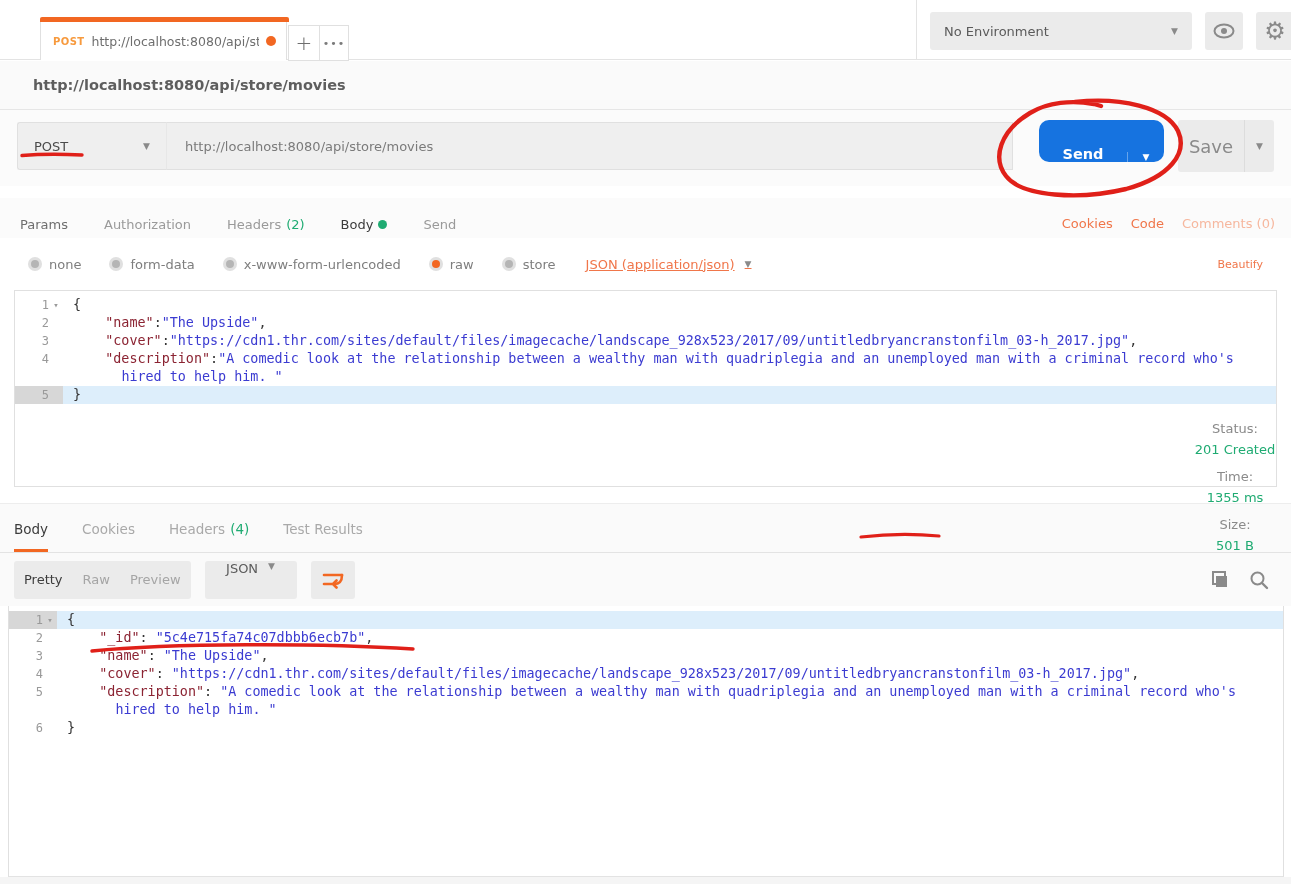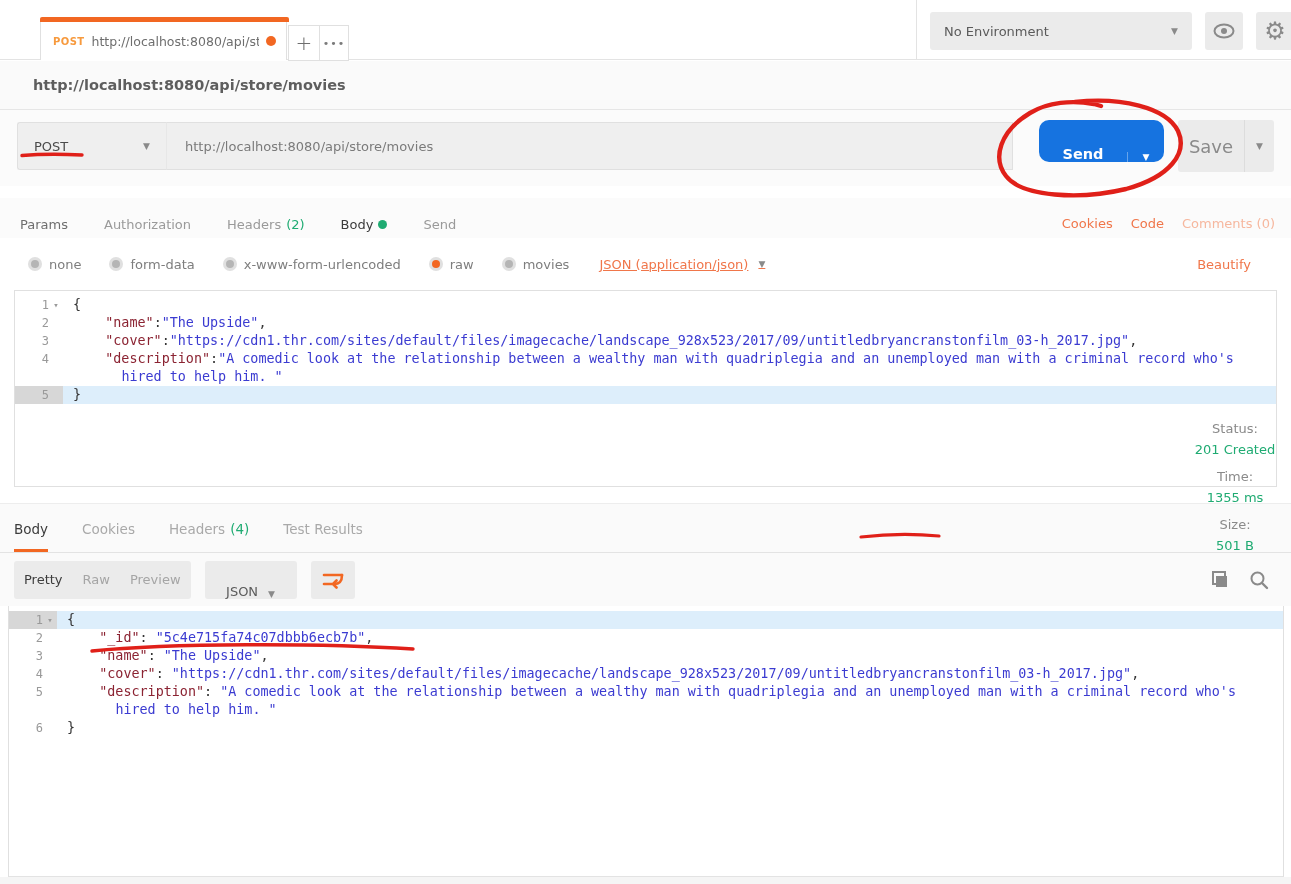--- a/index.html
+++ b/index.html
@@ -70,21 +70,21 @@
 
   
   .body-type-row{top:238px;height:52px;background:#fff;display:flex;align-items:center;}
   .radio-item{display:flex;align-items:center;gap:7px;font-size:13px;color:#7e7e7e;}
   .radio-item:first-child{margin-left:28px;}
   .radio-item + .radio-item{margin-left:28px;}
   .radio{width:14px;height:14px;border-radius:50%;background:#e0e0e0;position:relative;flex:none;}
   .radio::after{content:"";position:absolute;left:3px;top:3px;width:8px;height:8px;border-radius:50%;background:#b5b5b5;}
   .radio.sel::after{background:var(--orange);}
   .ctype{margin-left:30px;display:flex;align-items:center;gap:10px;font-size:13px;color:var(--orange_soft);text-decoration:underline;}
-  .beautify{margin-left:auto;margin-right:40px;font-size:13px;color:var(--orange_soft);}
+  .beautify{margin-left:auto;margin-right:28px;font-size:11px;color:var(--orange_soft);}
 
   
   .editor{position:absolute;background:#fff;font-family:"DejaVu Sans Mono","Liberation Mono",monospace;
     font-size:13.4px;line-height:18px;overflow:hidden;}
   .editor.request{left:14px;top:290px;width:1263px;height:197px;border:1px solid #e0e0e0;padding-top:5px;}
   .editor.response{left:8px;top:606px;width:1276px;height:271px;border-left:1px solid #e0e0e0;border-right:1px solid #e0e0e0;
     border-bottom:1px solid #e3e3e3;padding-top:5px;}
   .crow{display:flex;height:18px;white-space:pre;}
   .gut{flex:none;width:48px;display:flex;}
   .lnum{width:34px;text-align:right;color:#999;font-size:12px;}
@@ -110,21 +110,21 @@
   .status-gap{width:22px;}
   .vdivider{width:1px;height:34px;background:#ddd;margin:0 12px 0 18px;}
   .download-btn{width:96px;height:36px;background:#ebebeb;border-radius:3px;display:flex;align-items:center;justify-content:center;
     color:#7a7a7a;font-size:13.5px;margin-right:16px;}
 
   
   .resp-format{top:553px;height:53px;background:#fafafa;display:flex;align-items:center;}
   .seg-ctl{margin-left:14px;height:38px;background:#ebebeb;border-radius:3px;display:flex;align-items:center;}
   .seg{padding:0 10px;font-size:13px;color:#a5a5a5;height:100%;display:flex;align-items:center;}
   .seg.active{color:#3d3d3d;}
-  .json-select{margin-left:14px;height:38px;width:92px;background:#ebebeb;border-radius:3px;display:flex;align-items:flex-end;
+  .json-select{margin-left:14px;height:38px;width:92px;background:#ebebeb;border-radius:3px;display:flex;align-items:flex-start;
     justify-content:center;gap:10px;font-size:13px;color:#5a5a5a;}
   .wrap-btn{margin-left:14px;height:38px;width:44px;background:#ebebeb;border-radius:3px;display:flex;align-items:center;justify-content:center;}
   .resp-icons{margin-left:auto;margin-right:22px;display:flex;gap:20px;align-items:center;}
 
   
   .annotations{position:absolute;left:0;top:0;width:1291px;height:884px;pointer-events:none;z-index:60;}
   .annotations path{stroke:var(--red);fill:none;stroke-linecap:round;stroke-linejoin:round;}
 </style>
 </head>
 <body>
@@ -223,21 +223,21 @@
   <label class="radio-item">
       <span class="radio"></span>
       <span>x-www-form-urlencoded</span>
     </label>
   <label class="radio-item">
       <span class="radio sel"></span>
       <span>raw</span>
     </label>
   <label class="radio-item">
       <span class="radio"></span>
-      <span>movies</span>
+      <span>store</span>
     </label>
   <div class="ctype">
     <span>JSON (application/json)</span>
     <span class="caret">▼</span>
   </div>
   <span class="beautify">Beautify</span>
 </div>
 
 <div class="editor request">
     <div class="crow"><span class="gut"><span class="lnum">1</span><span class="fold">▾</span></span><span class="codeln"><span class="c-p">{</span></span></div>

